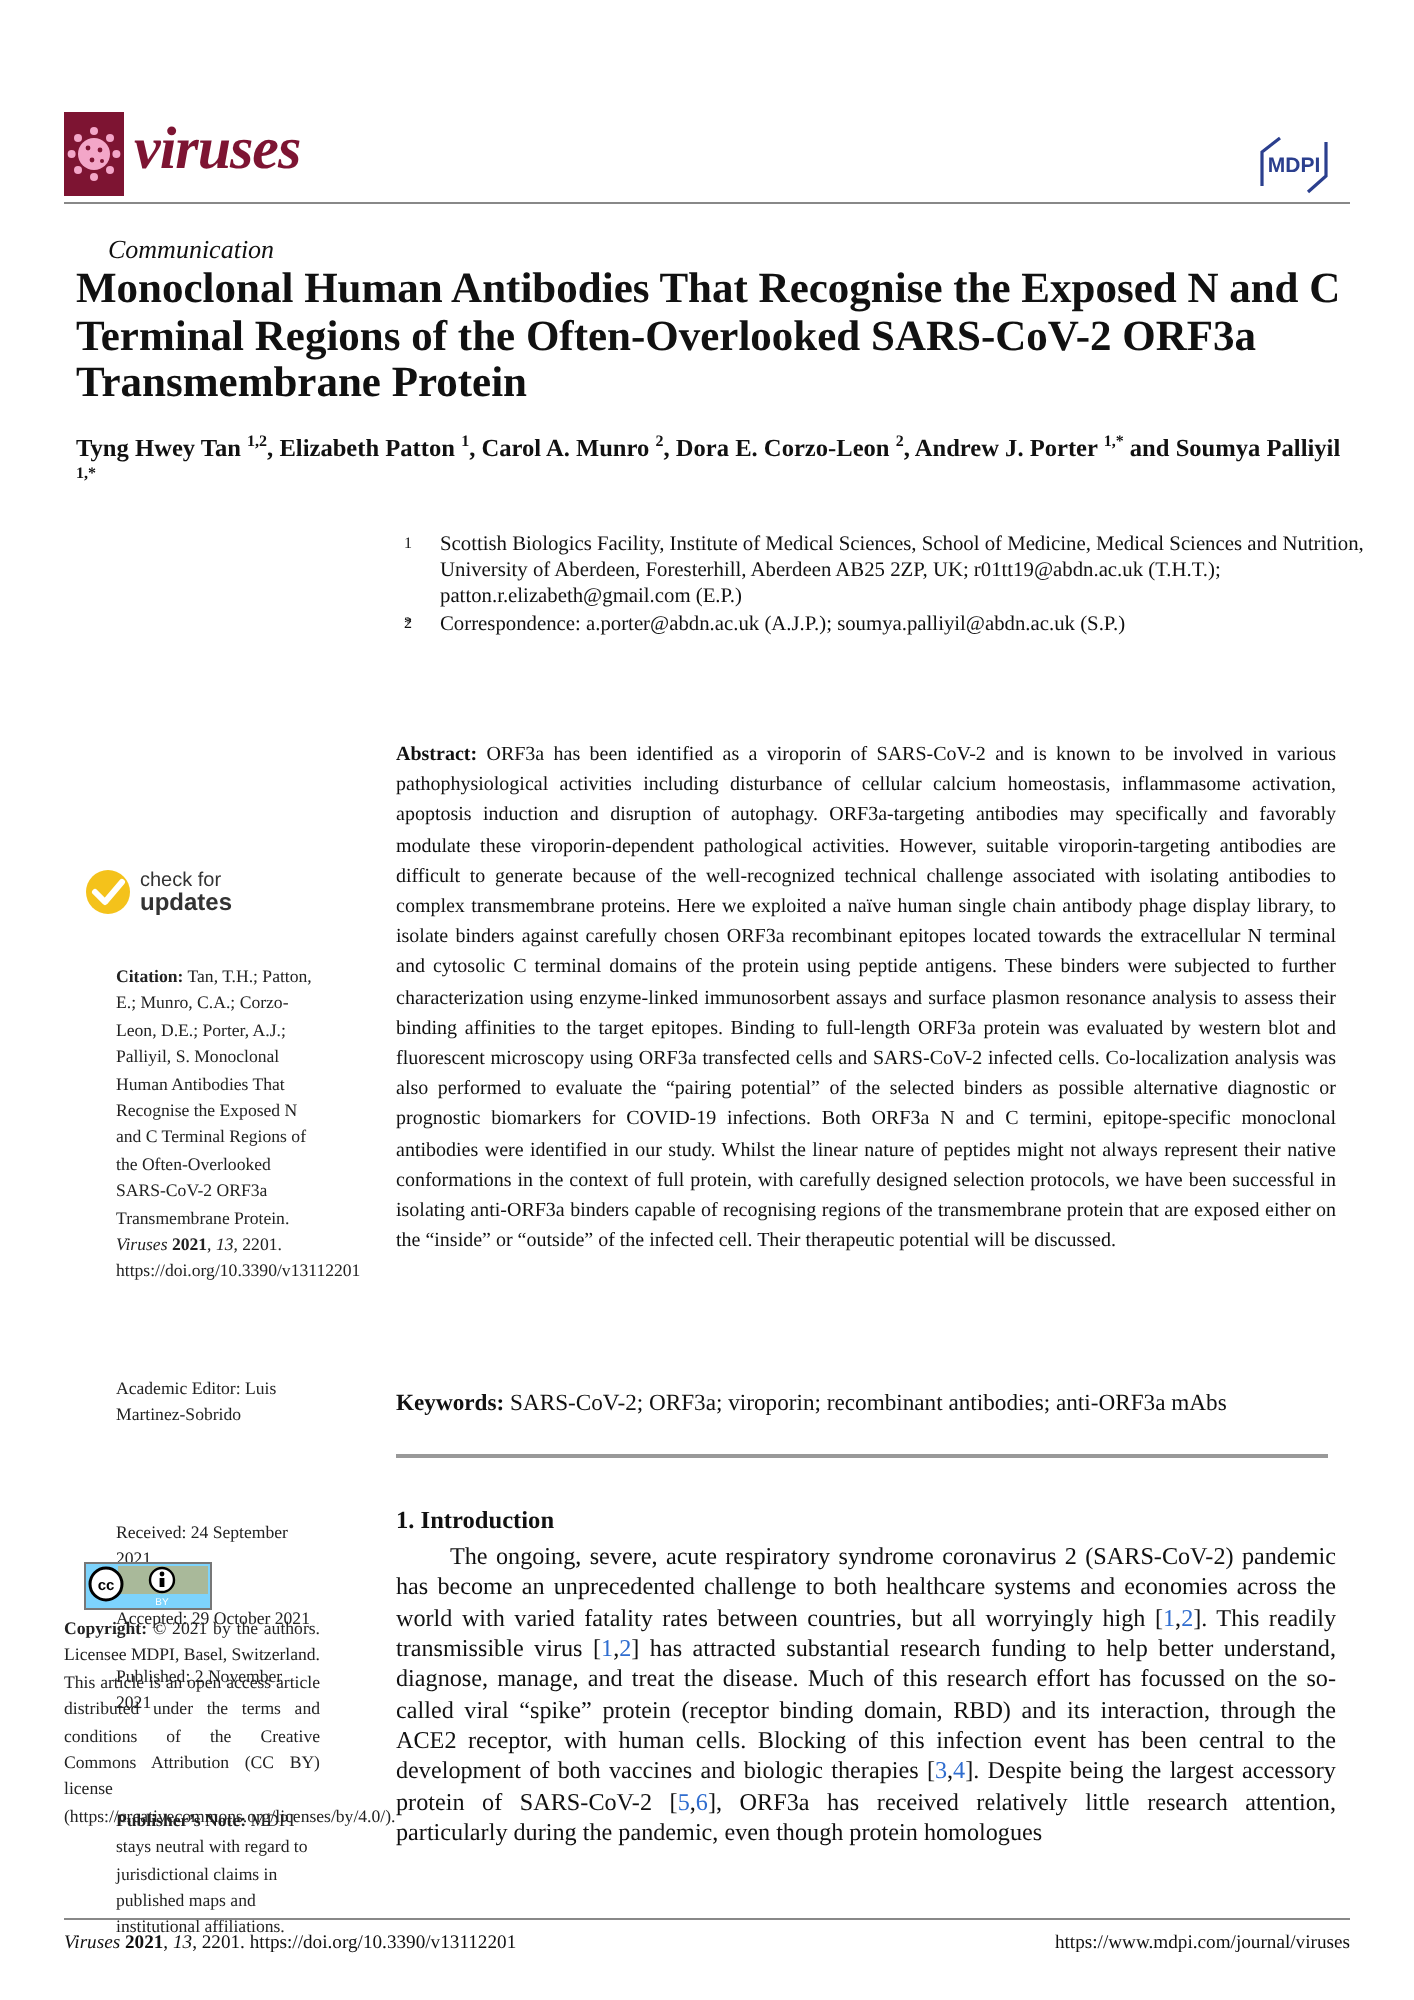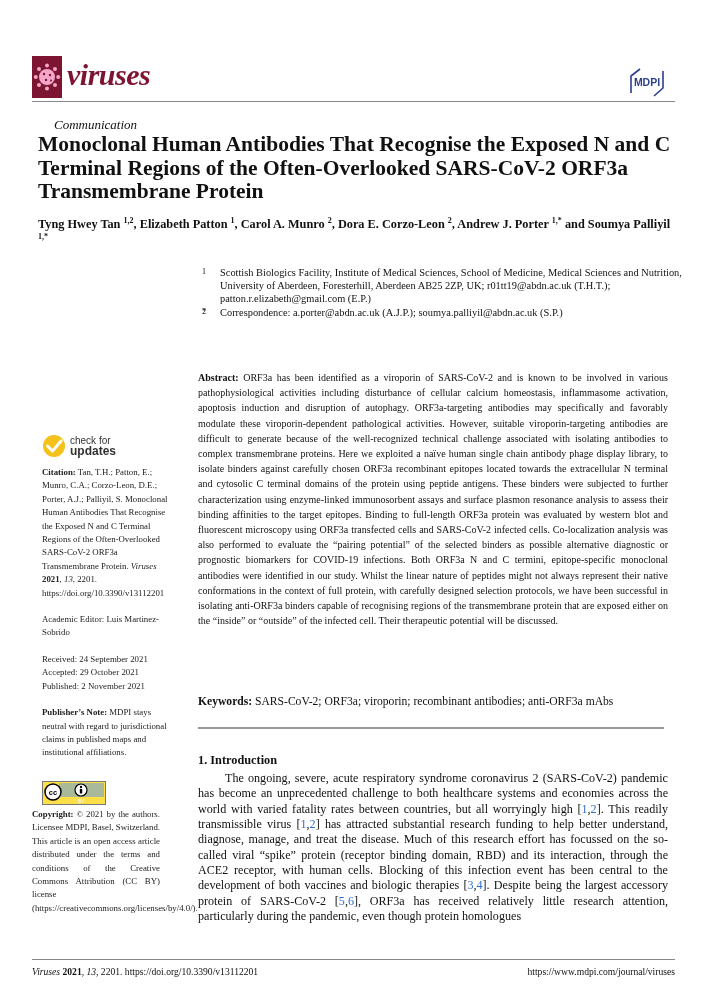--- a/index.html
+++ b/index.html
@@ -30,23 +30,23 @@
   #intro { left: 198px; top: 771px; width: 470px; font-size: 12.1px; line-height: 15.35px; text-align: justify; }
   #intro .ind { display: inline-block; width: 27px; }
   .ref { color: #2f6dcf; }
 
   
   #check-updates { left: 42px; top: 434px; width: 90px; height: 34px; }
   #check-icon { position: absolute; left: 0; top: 0; width: 24px; height: 24px; }
   #check-text { position: absolute; left: 28px; top: 1px; font-family: "Liberation Sans", "DejaVu Sans", sans-serif; font-size: 10px; line-height: 11px; color: #333; }
   #check-text b { font-size: 12px; }
   #sidebar { left: 42px; top: 466px; width: 130px; font-size: 8.8px; line-height: 13.4px; color: #222; }
-  #sidebar p { margin: 0; }
+  #sidebar p { margin: 16px; }
   .sb-gap { height: 13px; }
-  #cc-badge { left: 42px; top: 781px; width: 62px; height: 22px; background: #fde047; border: 1px solid #777; }
+  #cc-badge { left: 42px; top: 781px; width: 62px; height: 22px; background: #7dd3fc; border: 1px solid #777; }
   #copyright { left: 32px; top: 808px; width: 128px; font-size: 8.8px; line-height: 13.4px; text-align: justify; color: #222; }
 
   
   #footer-rule { left: 32px; top: 959px; width: 643px; height: 1px; background: #888; }
   #footer-left { left: 32px; top: 966px; font-size: 9.6px; line-height: 12px; }
   #footer-right { right: 32px; top: 966px; font-size: 9.6px; line-height: 12px; margin-left: 20px; }
 </style>
 </head>
 <body>
 

